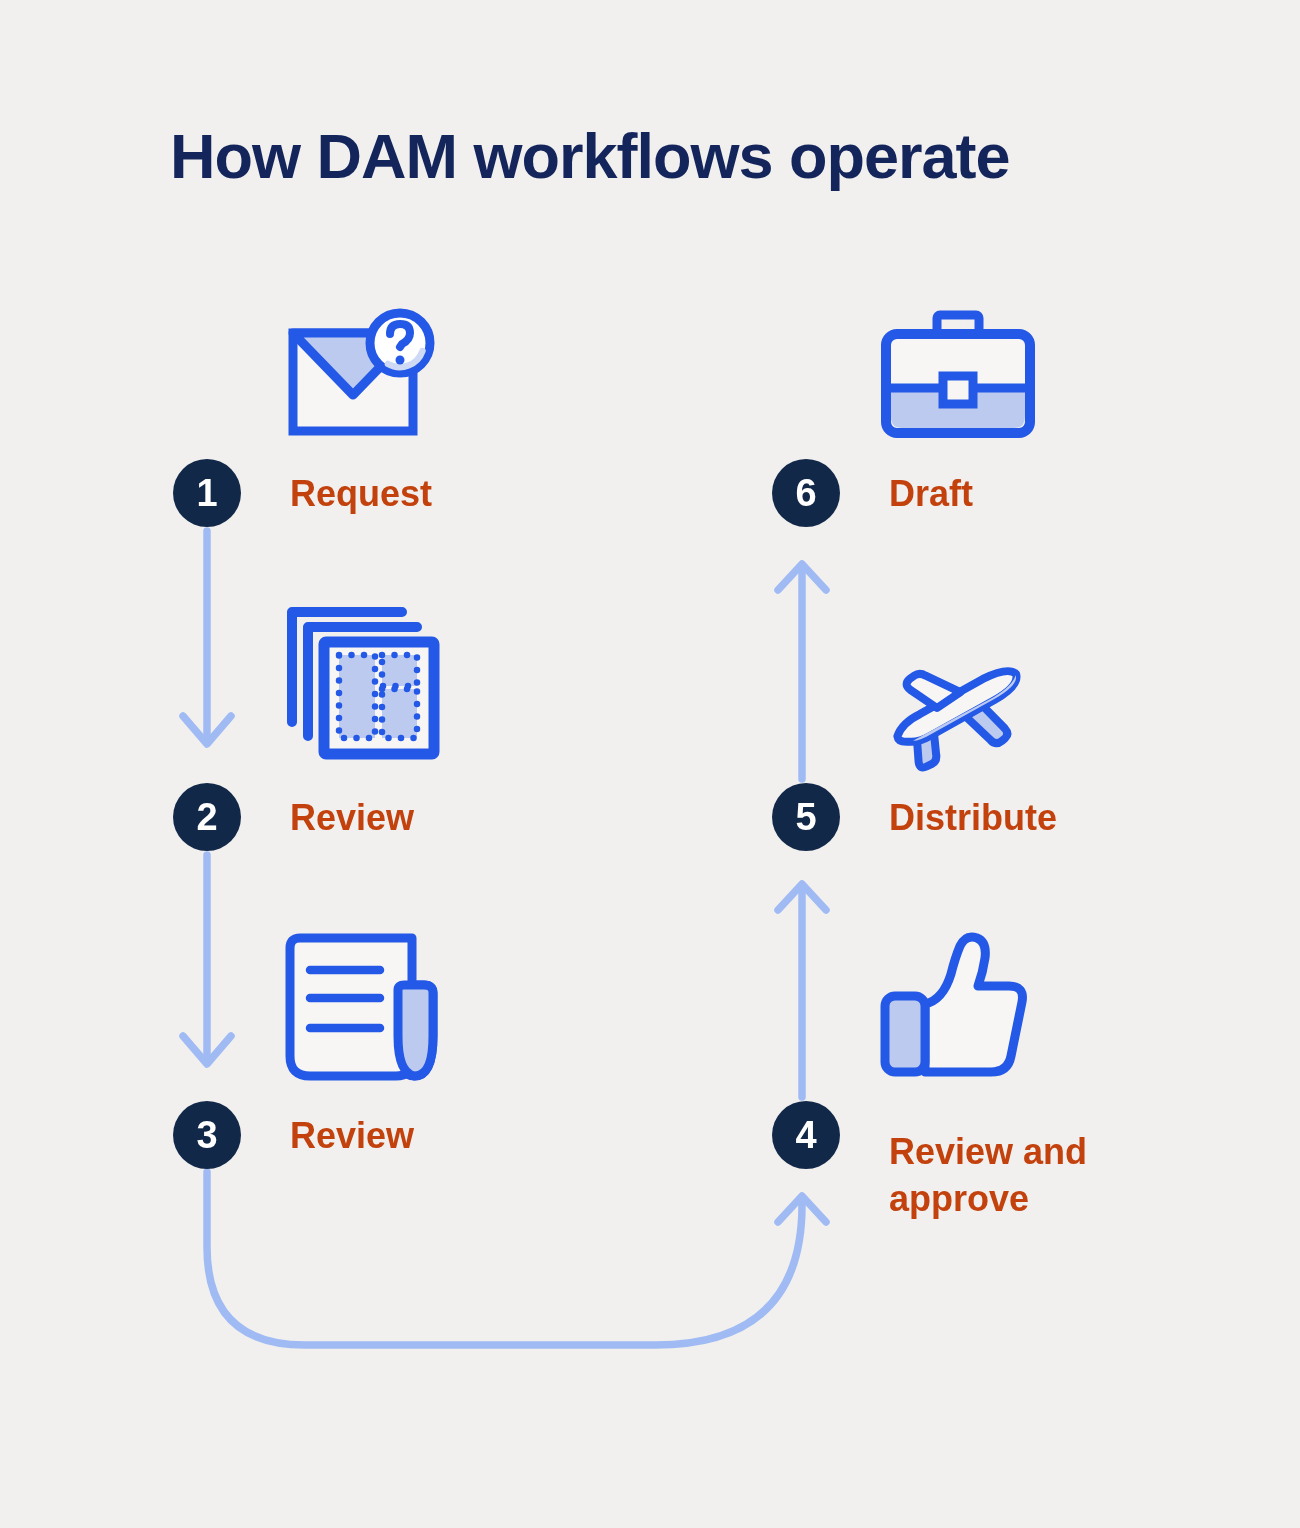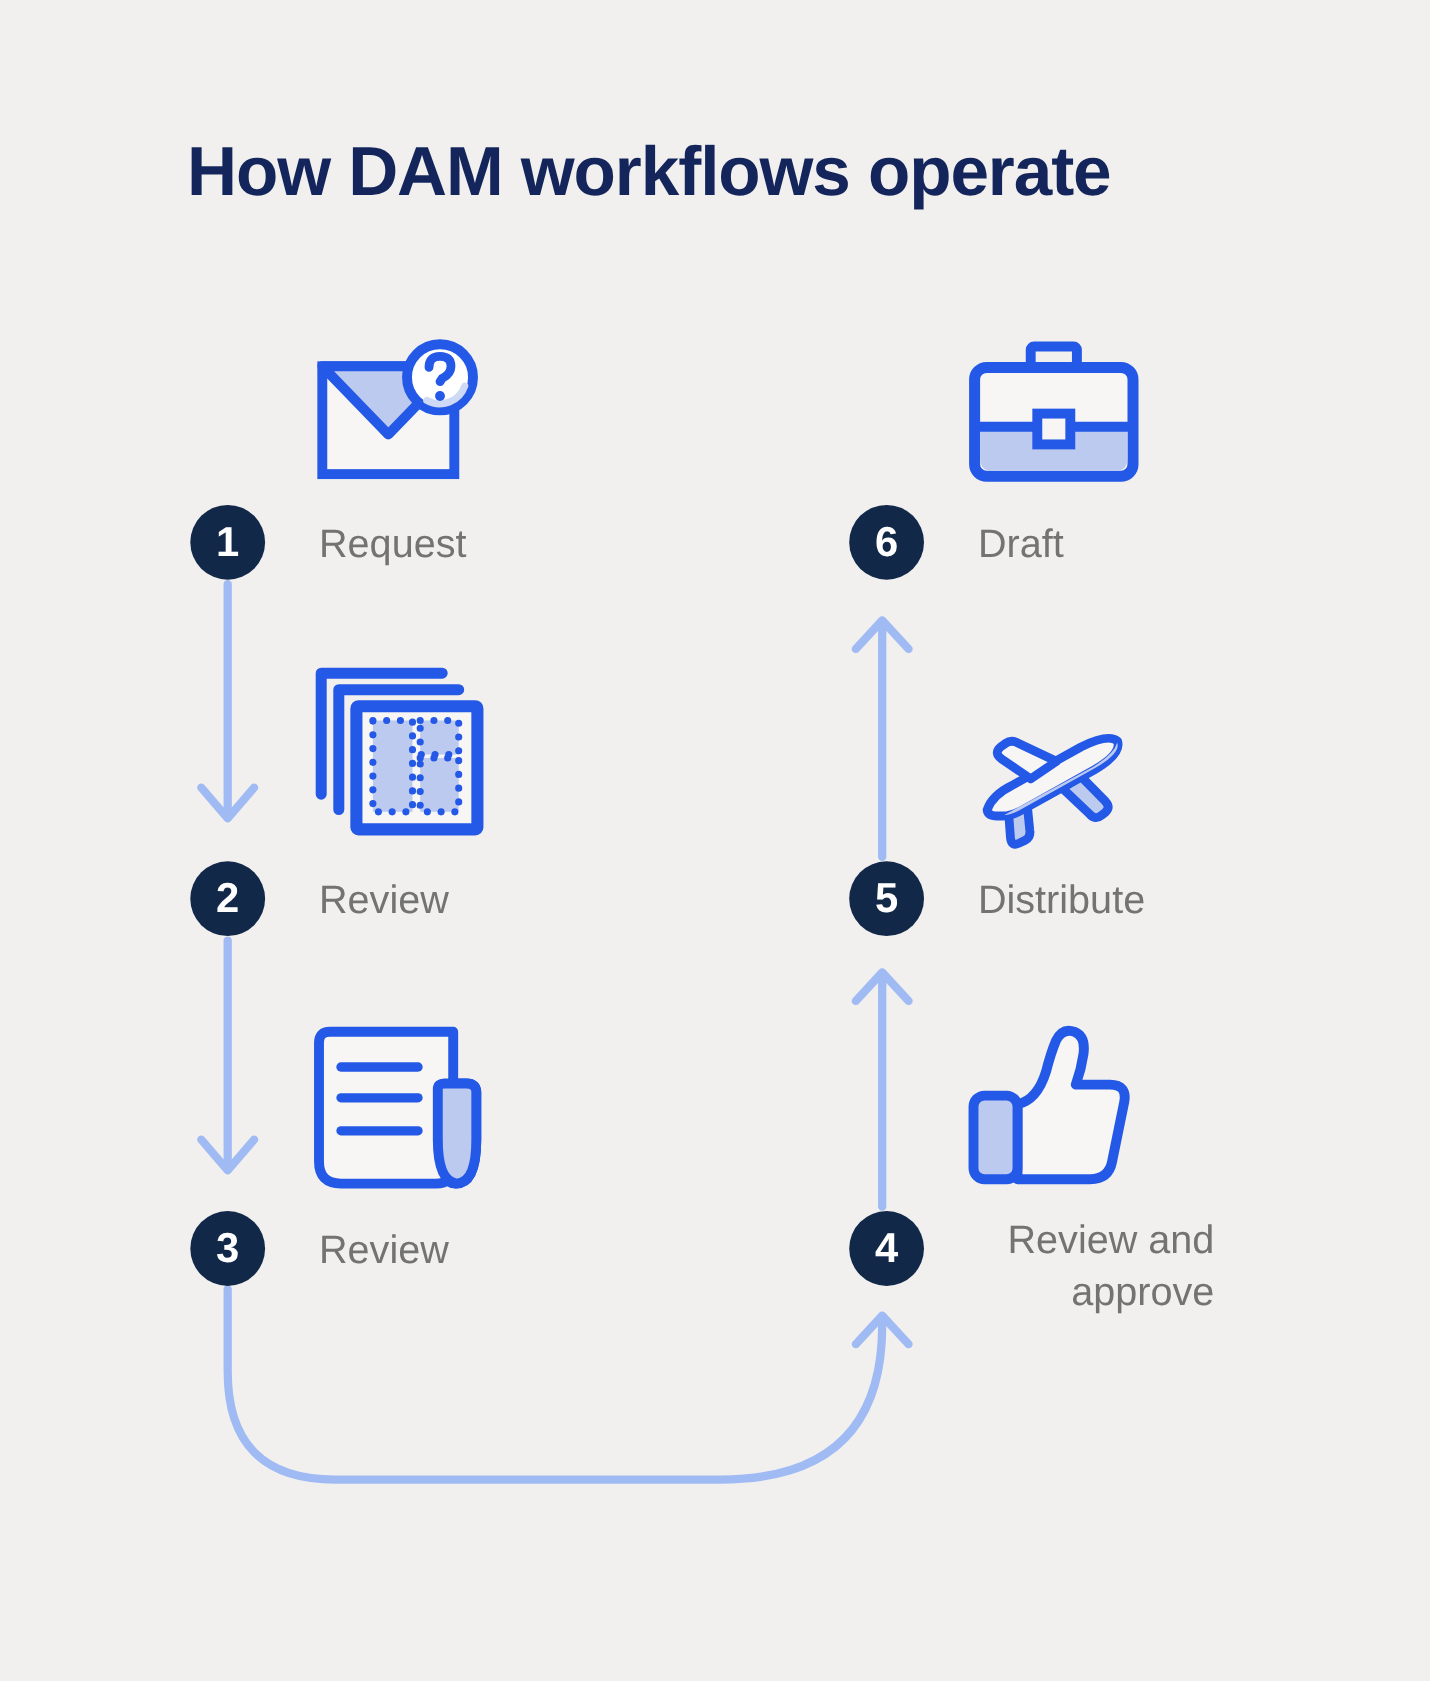--- a/index.html
+++ b/index.html
@@ -1,29 +1,29 @@
 <!DOCTYPE html>
 <html><head>
 <meta charset="utf-8">
 <style>
   html,body{margin:0;padding:0;}
   body{background:#f1f0ee;font-family:"Liberation Sans", sans-serif;}
-  .canvas{position:relative;width:1176px;height:1528px;background:#f1f0ee;overflow:hidden;text-align:right;}
+  .canvas{position:relative;width:1176px;height:1528px;background:#f1f0ee;overflow:hidden;}
   .title{position:absolute;left:170px;top:120px;font-size:63px;font-weight:bold;
          color:#14255c;letter-spacing:-1px;white-space:nowrap;}
   .arrows{position:absolute;left:0;top:0;pointer-events:none;}
   .icon{position:absolute;}
   .icon svg{overflow:visible;display:block;}
   .step-row{position:absolute;display:flex;gap:49px;align-items:center;}
   .step-row.two-line{align-items:flex-start;}
   .num{width:68px;height:68px;border-radius:50%;background:#122849;color:#ffffff;
        display:flex;align-items:center;justify-content:center;
        font-size:38px;font-weight:bold;flex:0 0 auto;}
-  .step-label{font-size:36px;color:#737373;line-height:47px;white-space:nowrap;}
-  .step-row.two-line .step-label{white-space:normal;width:215px;margin-top:2px;}
+  .step-label{font-size:36px;color:#c2410c;line-height:47px;white-space:nowrap;font-weight:bold;}
+  .step-row.two-line .step-label{white-space:normal;width:215px;margin-top:27px;}
 </style>
 </head>
 <body>
 
 <div class="canvas">
 
   <div class="title">How DAM workflows operate</div>
 
   <svg class="arrows" width="1300" height="1528" viewBox="0 0 1300 1528">
     <g fill="none" stroke="#a0bbf4" stroke-width="7.5" stroke-linecap="round" stroke-linejoin="round">

